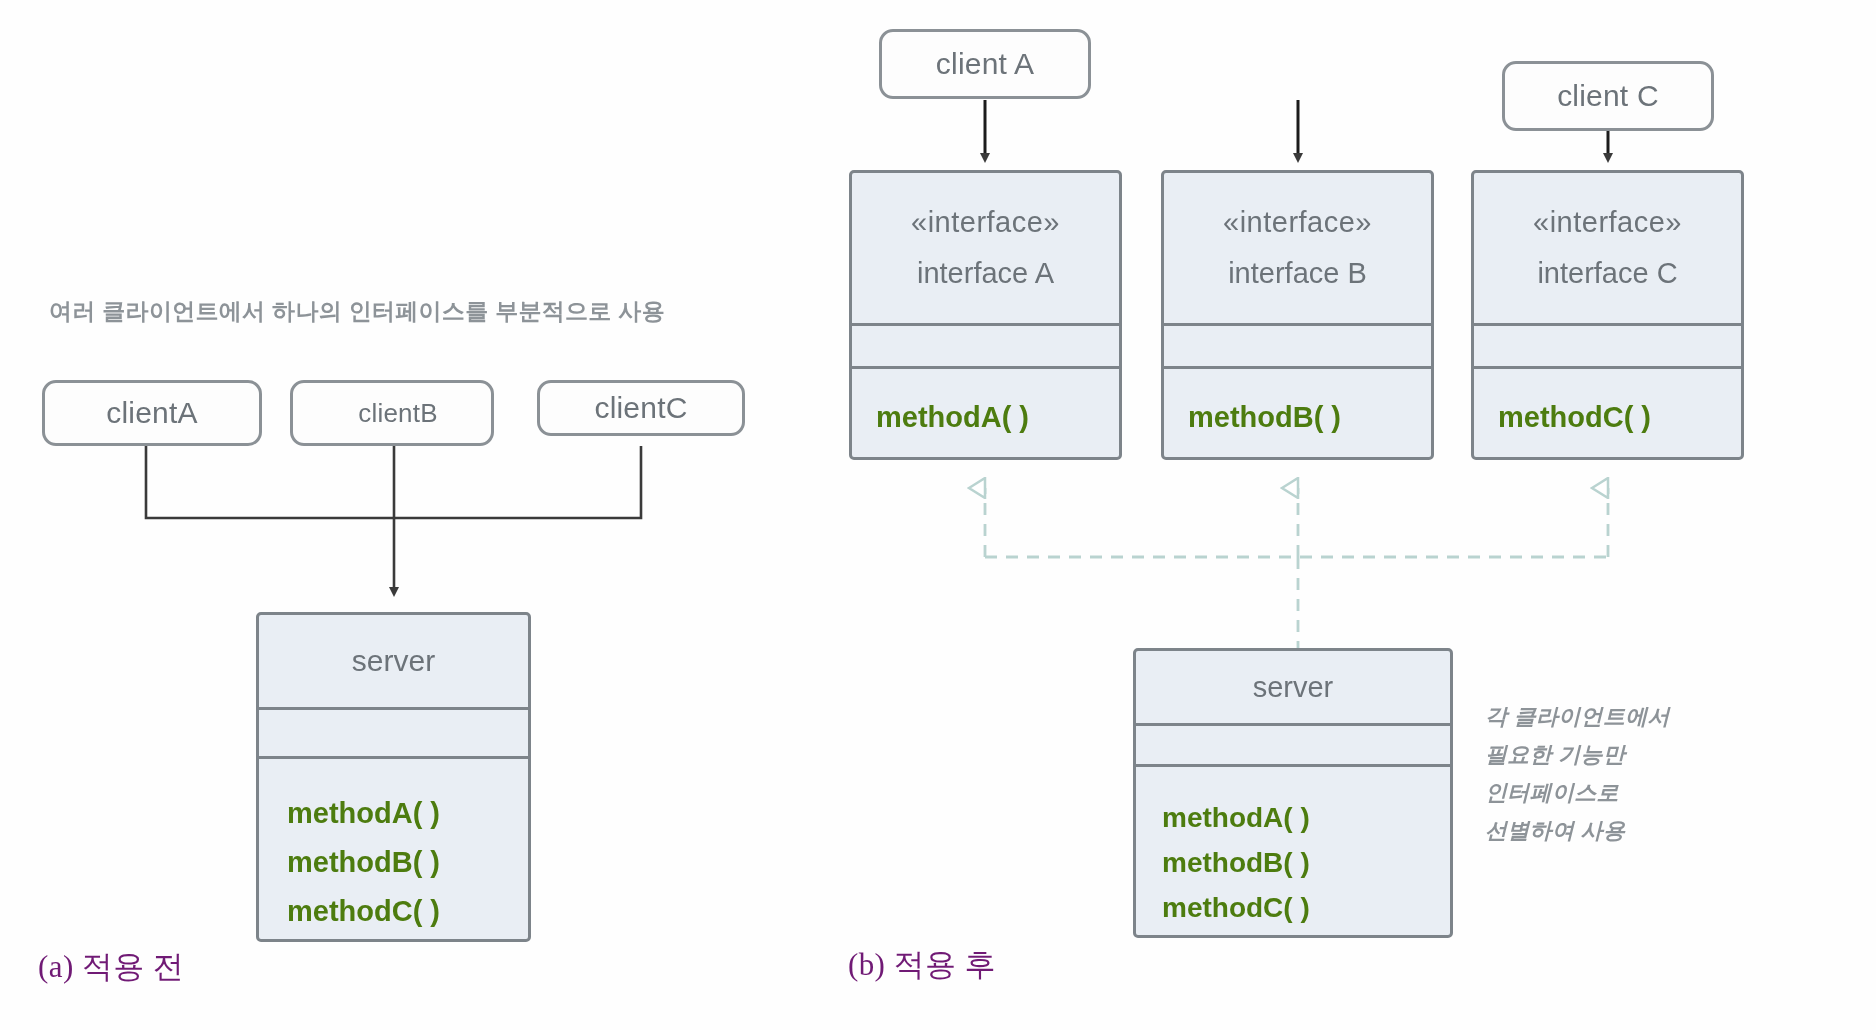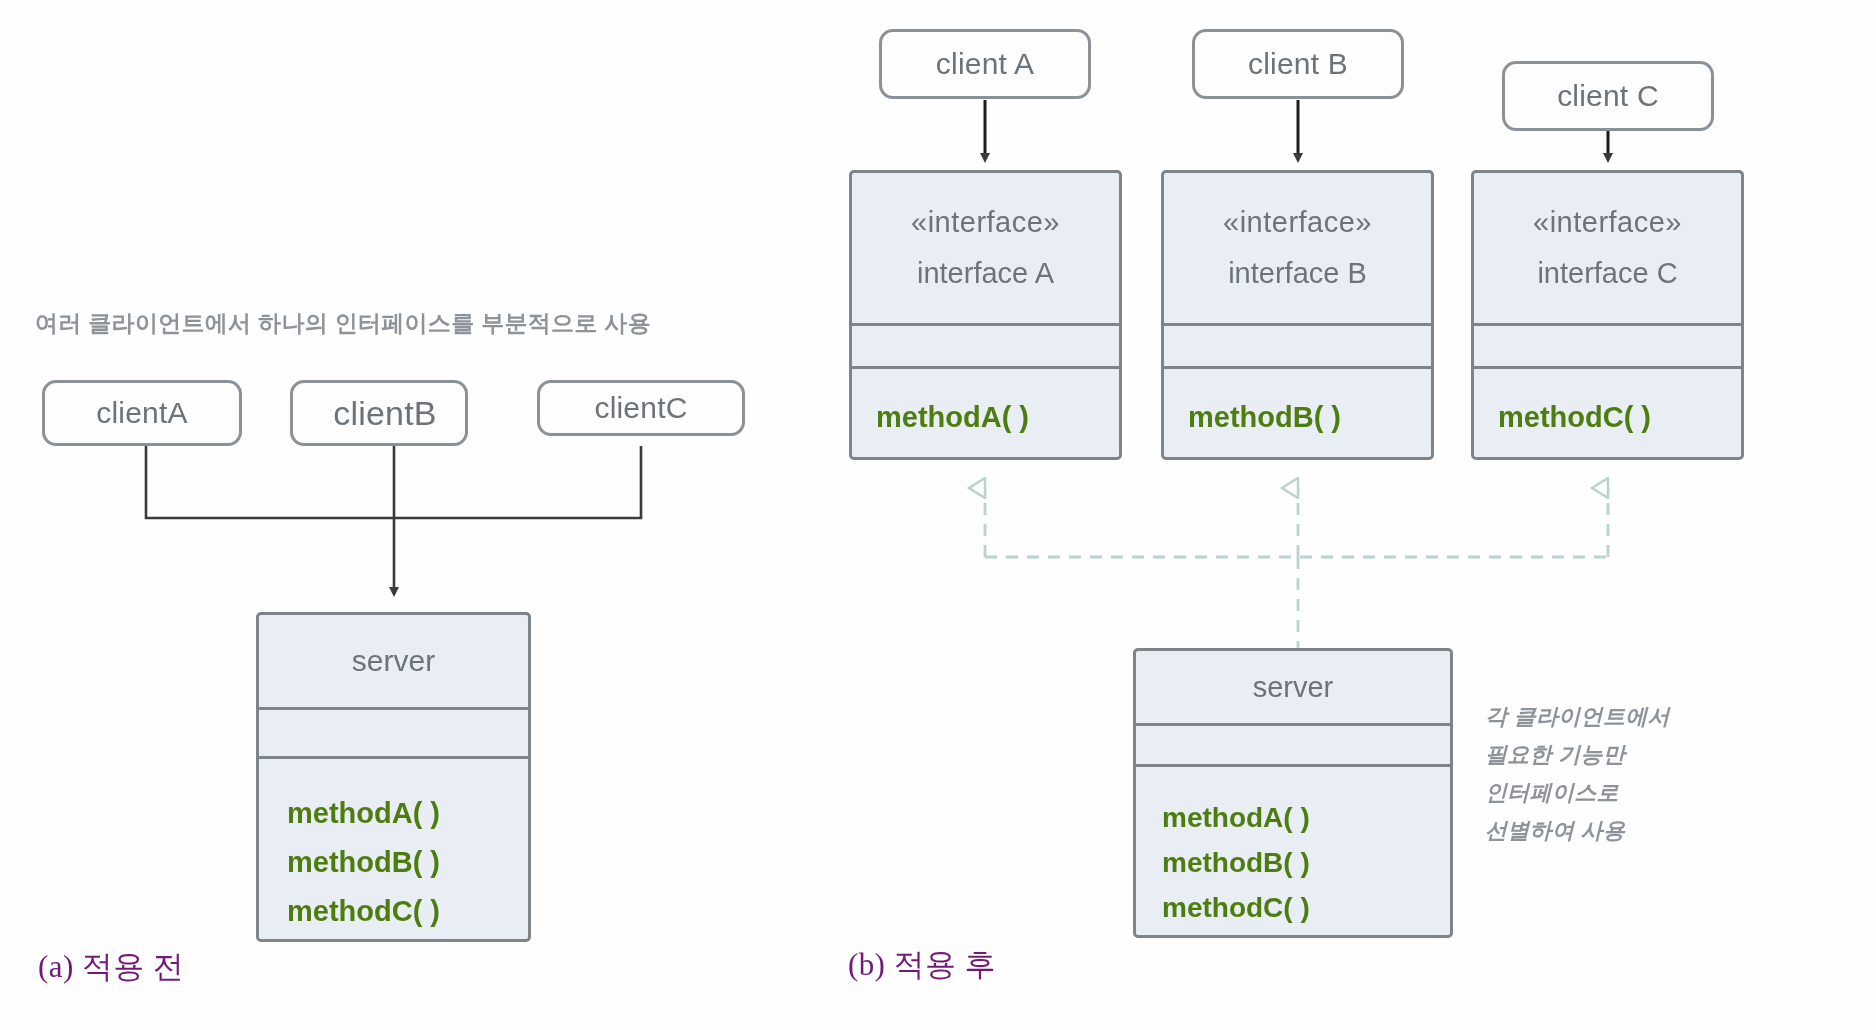--- a/index.html
+++ b/index.html
@@ -121,26 +121,26 @@
 
     <g stroke="#b9d3d0" stroke-width="2.8" fill="none" stroke-dasharray="12 9">
       <path d="M985,557 L985,488" marker-end="url(#hollowTri)"></path>
       <path d="M1298,557 L1298,488" marker-end="url(#hollowTri)"></path>
       <path d="M1608,557 L1608,488" marker-end="url(#hollowTri)"></path>
       <path d="M985,557 L1608,557"></path>
       <path d="M1298,557 L1298,648"></path>
     </g>
   </svg>
 
-  <div class="abs anno" style="left:35px; top:296px; font-size:23px;margin-top:12px;">여러 클라이언트에서 하나의 인터페이스를 부분적으로 사용</div>
-
-  <div class="abs client-box" style="left:42px; top:380px; width:200px; height:66px; font-size:30px;">
+  <div class="abs anno" style="left:49px; top:296px; font-size:23px;">여러 클라이언트에서 하나의 인터페이스를 부분적으로 사용</div>
+
+  <div class="abs client-box" style="left:42px; top:380px; width:220px; height:66px; font-size:30px;">
     <span>clientA</span>
   </div>
-  <div class="abs client-box" style="left:290px; top:380px; width:178px; height:66px; font-size:34px;padding-left:12px;">
+  <div class="abs client-box" style="left:290px; top:380px; width:204px; height:66px; font-size:26px;padding-left:12px;">
     <span>clientB</span>
   </div>
   <div class="abs client-box" style="left:537px; top:380px; width:208px; height:56px; font-size:30px;">
     <span>clientC</span>
   </div>
 
   <div class="abs uml-box" style="left:256px; top:612px; width:275px; height:330px;">
     <div class="uml-head" style="height:92px; font-size:30px;">
       <span>server</span>
     </div>
@@ -151,23 +151,20 @@
       <div class="op">methodA( )</div>
       <div class="op">methodB( )</div>
       <div class="op">methodC( )</div>
     </div>
   </div>
 
   <div class="abs caption" style="left:38px; top:946px; font-size:31px;">(a) 적용 전</div>
 
   <div class="abs client-box" style="left:879px; top:29px; width:212px; height:70px; font-size:30px;text-align:center;">
     <span>client A</span>
-  </div>
-  <div class="abs client-box" style="left:1192px; top:29px; width:212px; height:70px; font-size:30px;">
-    <span>client B</span>
   </div>
   <div class="abs client-box" style="left:1502px; top:29px; width:212px; height:70px; font-size:30px;margin-top:32px;">
     <span>client C</span>
   </div>
 
   <div class="abs uml-box" style="left:849px; top:170px; width:273px; height:290px;">
     <div class="uml-head" style="height:150px; font-size:29px; gap:18px;">
       <span class="stereo">«interface»</span>
       <span>interface A</span>
     </div>

